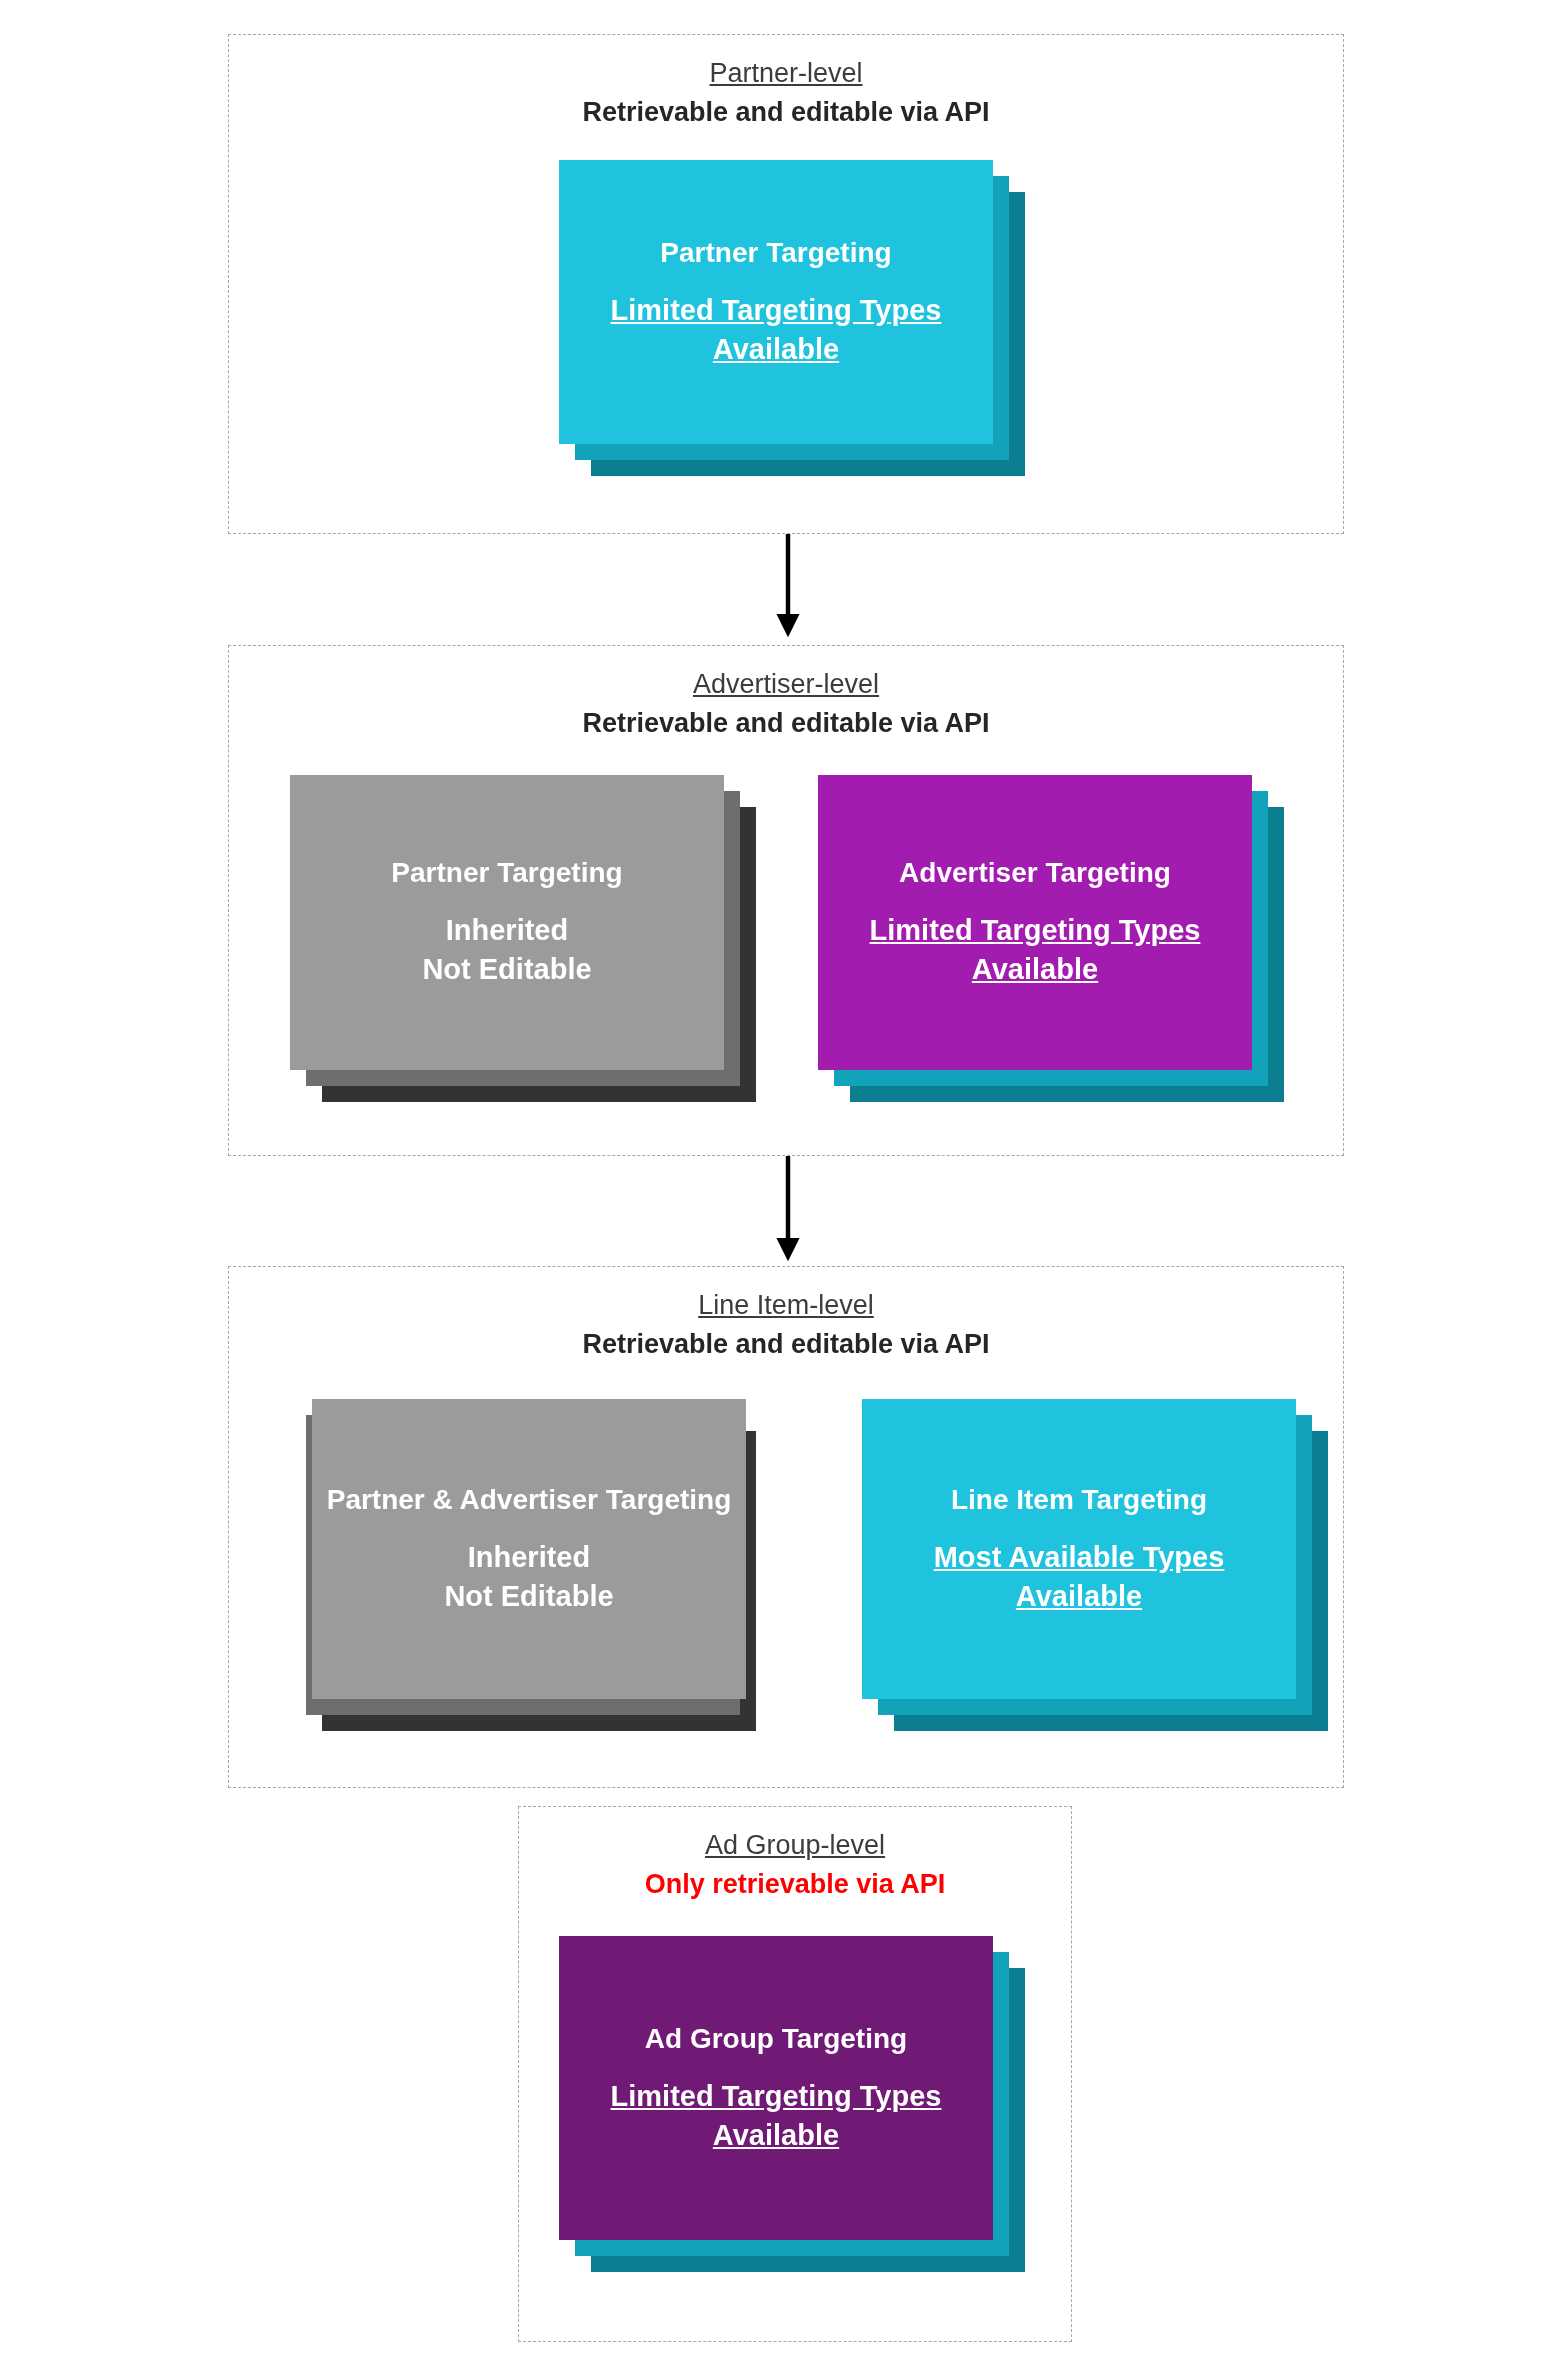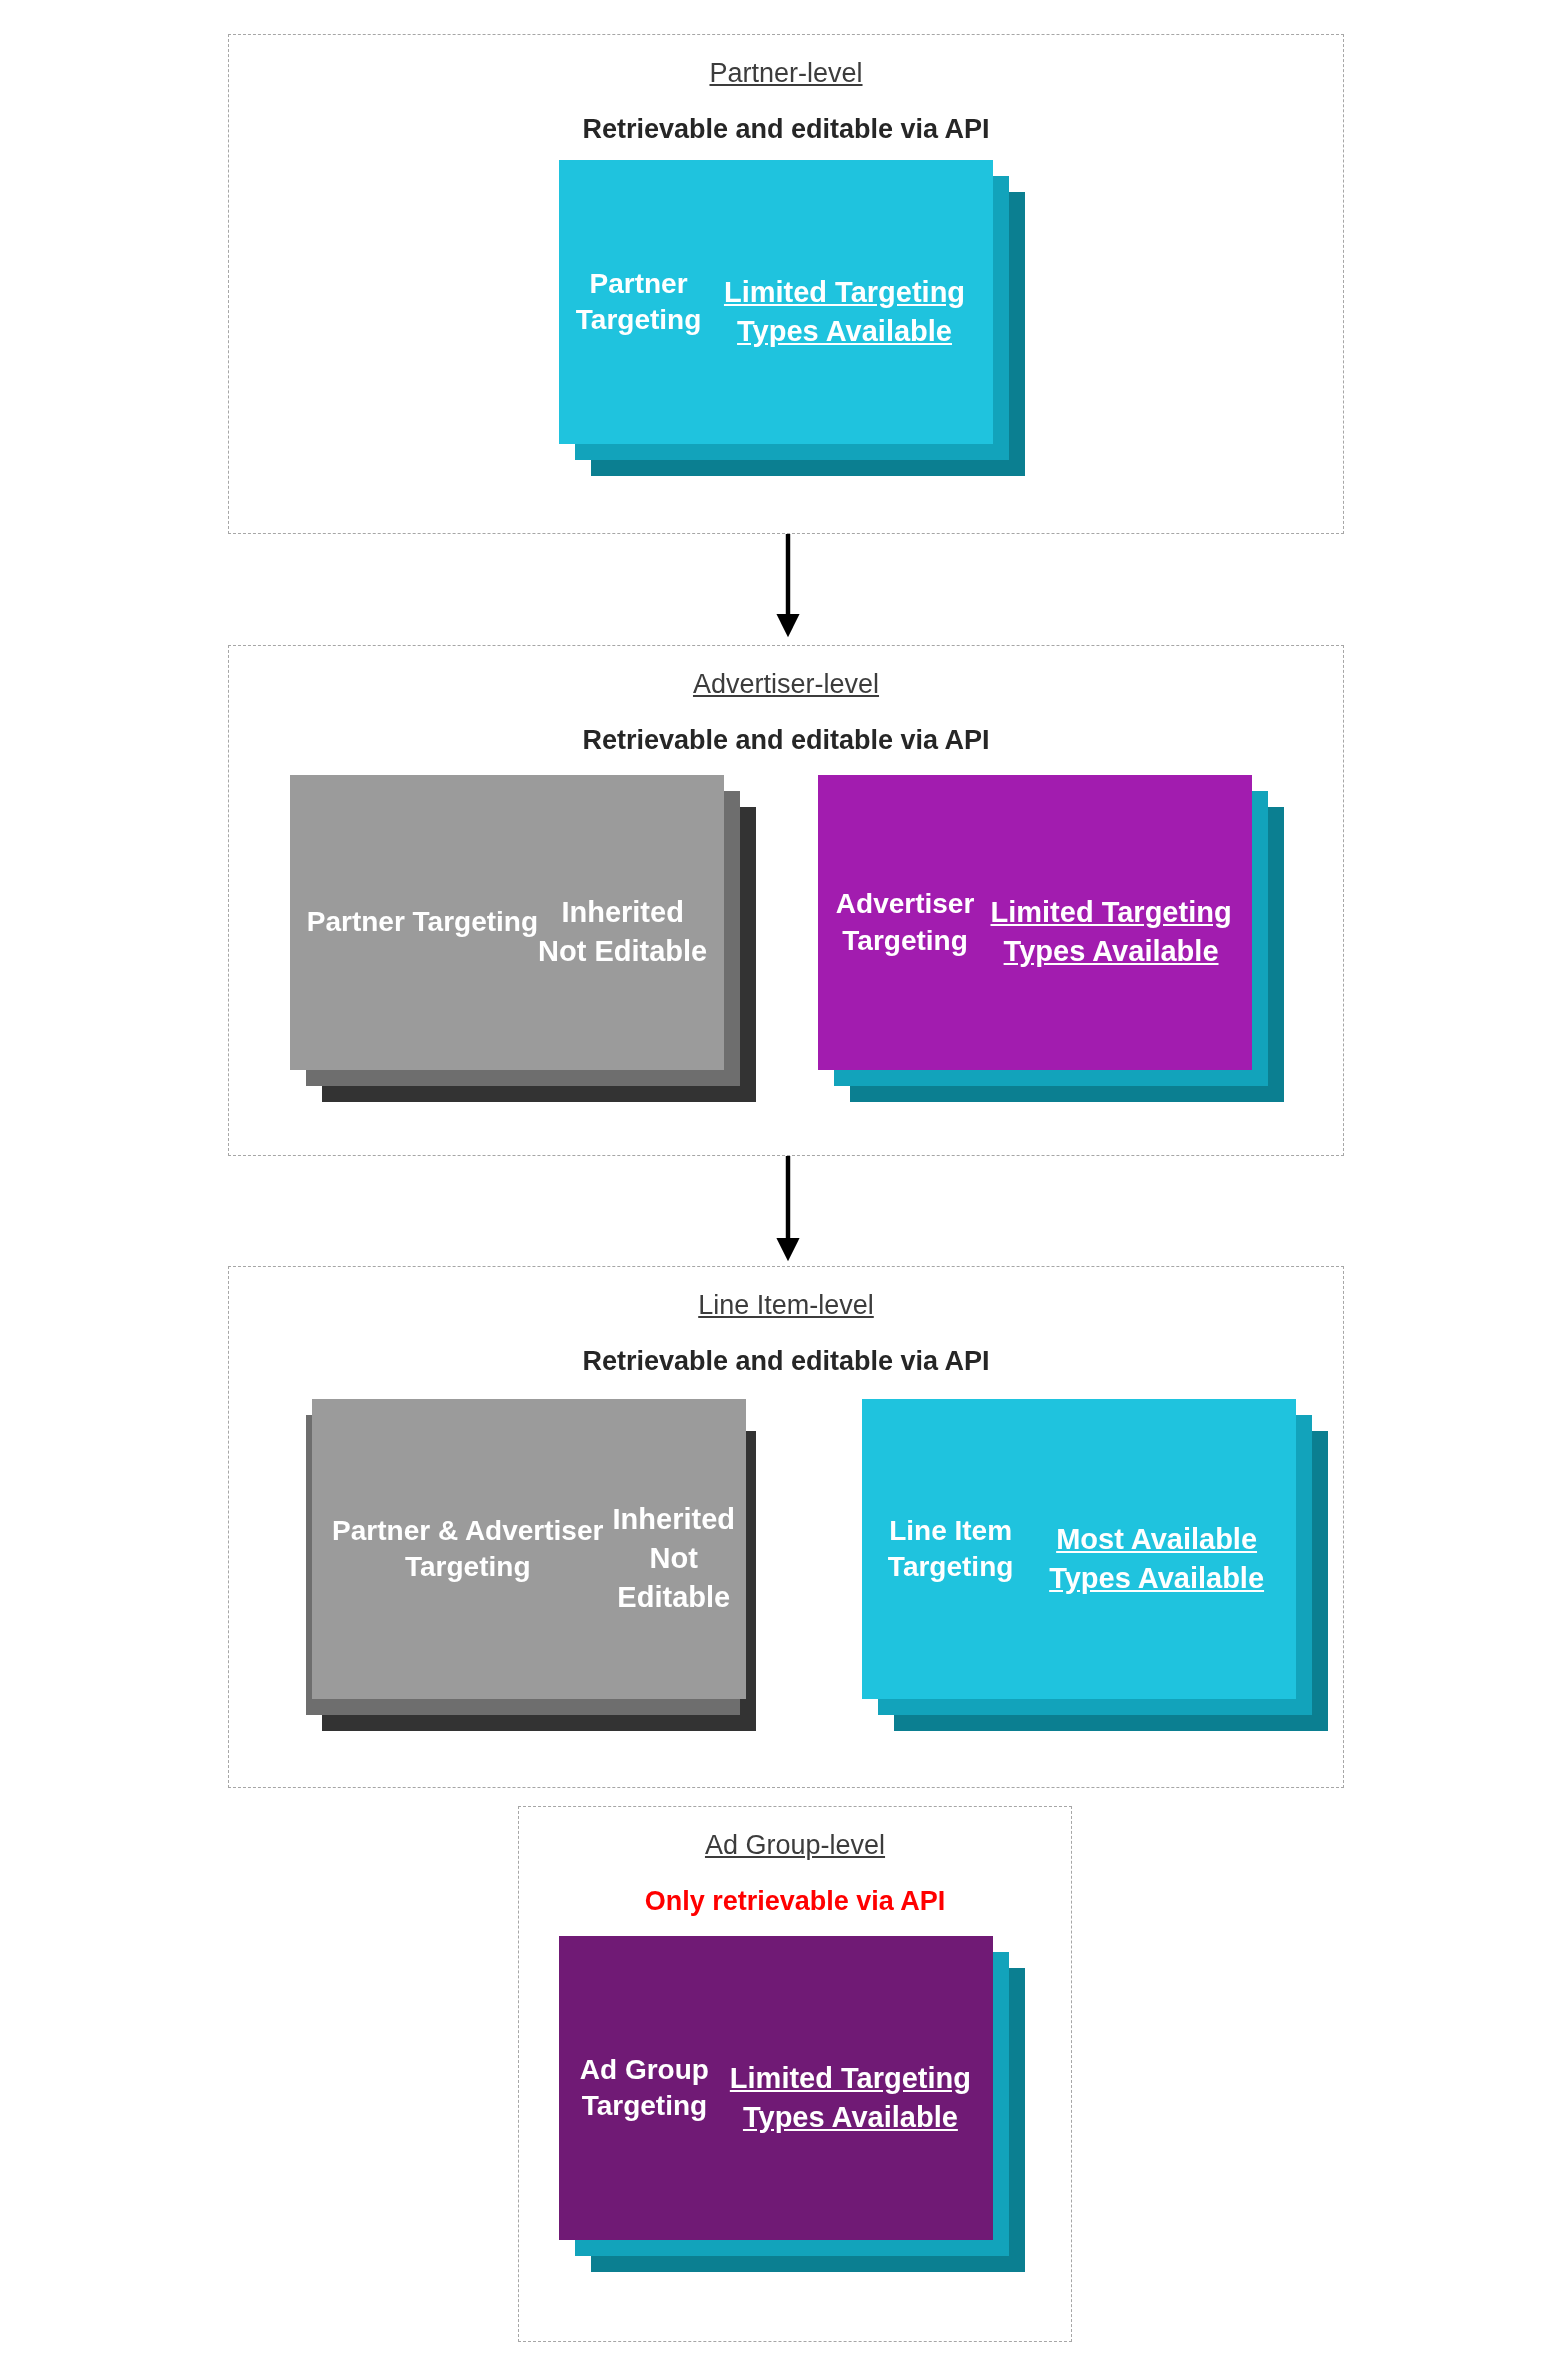--- a/index.html
+++ b/index.html
@@ -36,21 +36,21 @@
     color: #3c3c3c;
     text-decoration: underline;
     line-height: 1.35;
     font-weight: 400;
   }
   .level-sub {
     font-size: 27px;
     font-weight: bold;
     color: #262626;
     line-height: 1.35;
-    margin-top: 20px;
+    margin-top: 3px;
   }
   .level-sub.red {
     color: #ff0000;
   }
 
   
   .stack {
     position: absolute;
   }
   .stack .shadow2,
@@ -63,20 +63,21 @@
   .stack .shadow1 { left: 16px; top: 16px; }
   .stack .front   { left: 0;  top: 0; }
 
   .card-text {
     position: absolute;
     left: 0;
     right: 0;
     top: 0;
     bottom: 0;
     display: flex;
+    flex-direction: column;
     align-items: center;
     justify-content: center;
     text-align: center;
     padding: 0 11px;
     box-sizing: border-box;
   }
   .card-title {
     font-size: 28px;
     font-weight: bold;
     color: #ffffff;

